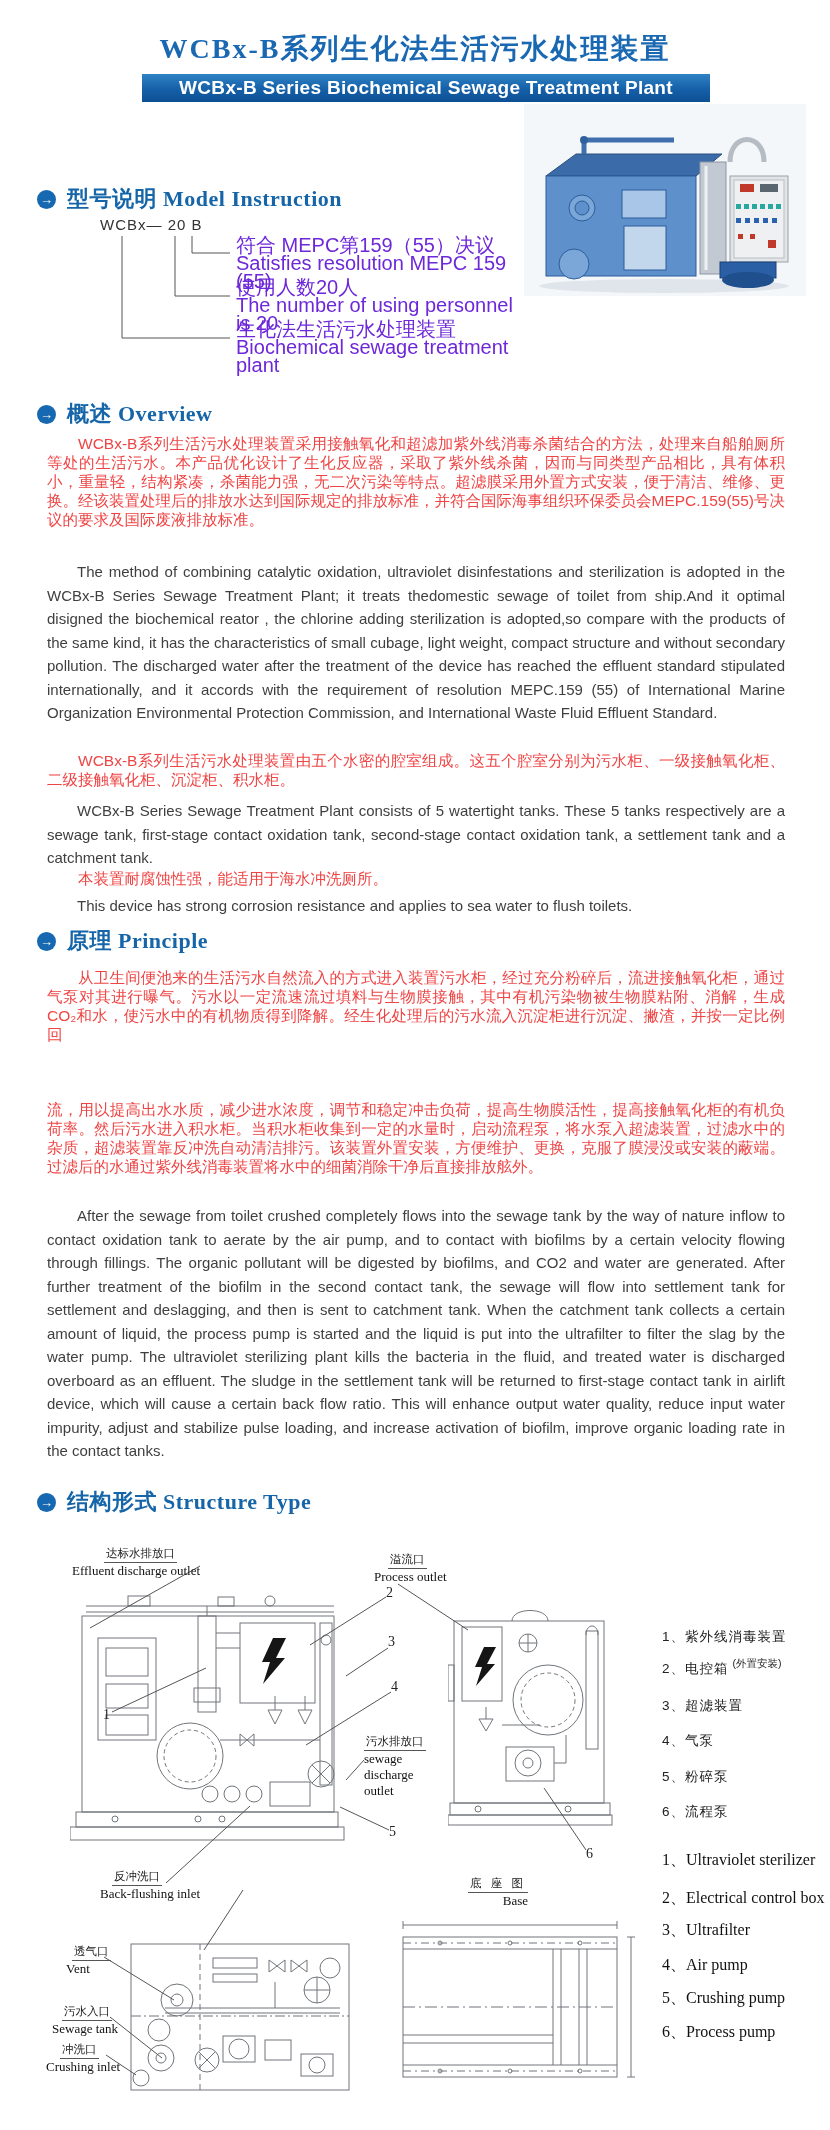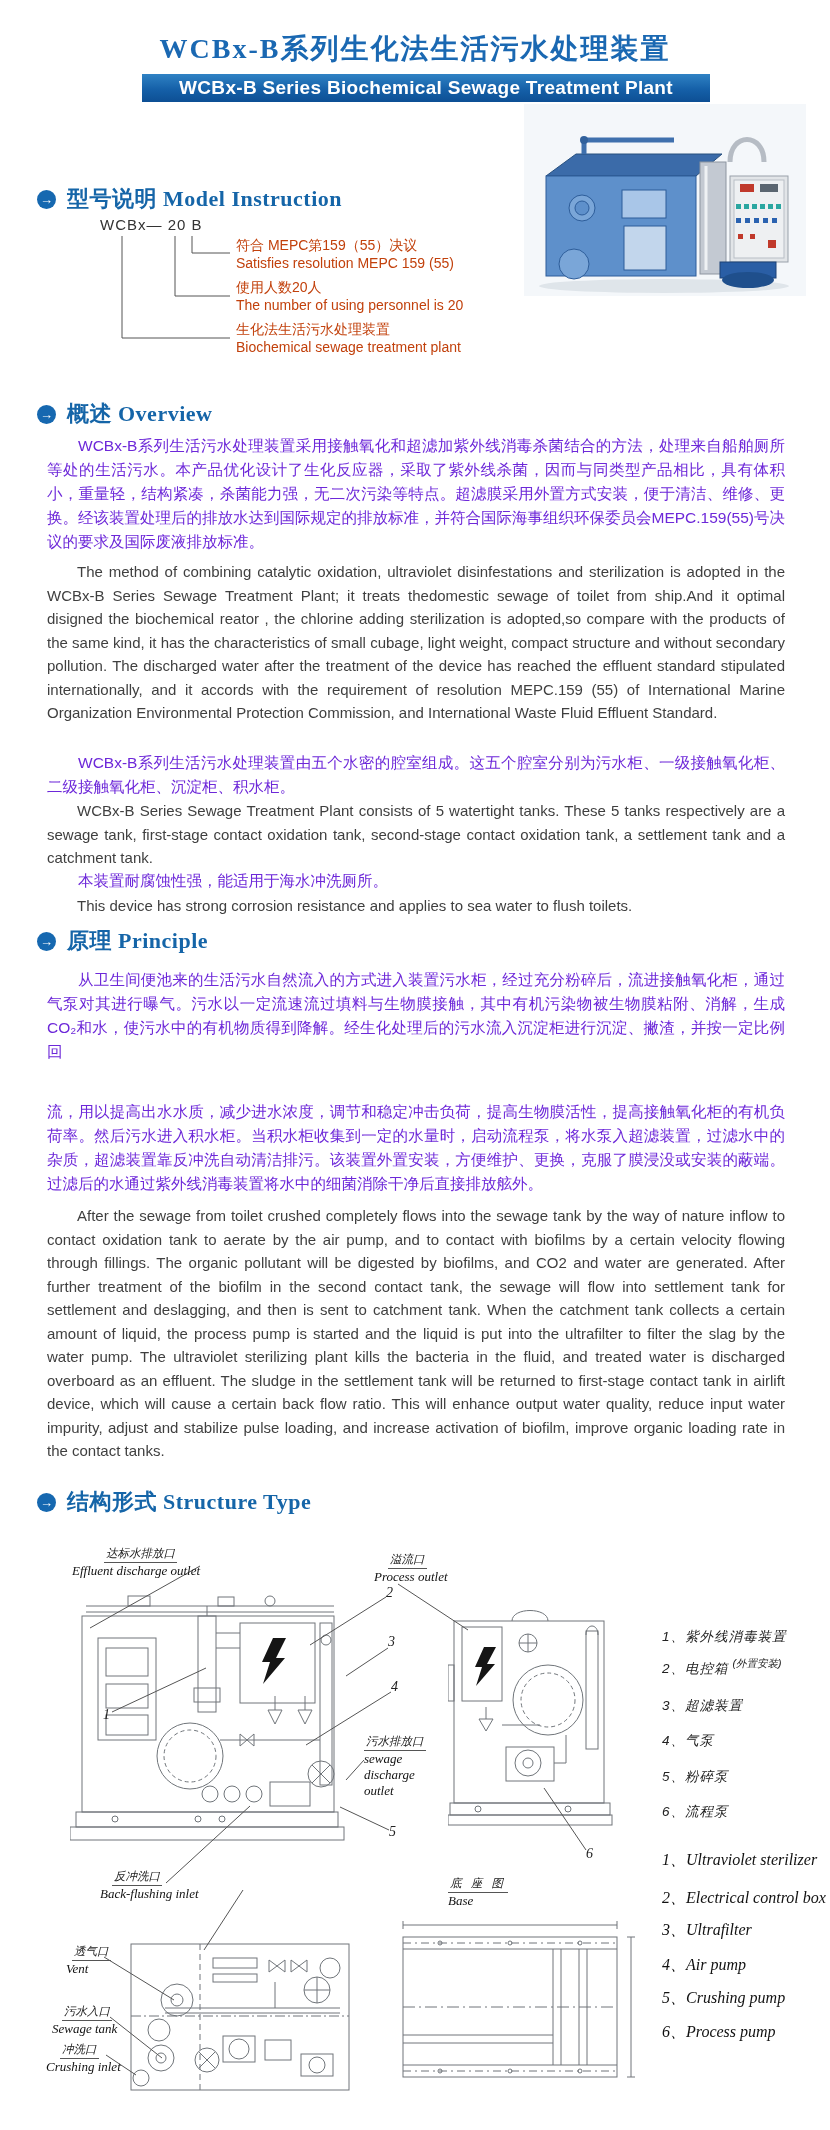--- a/index.html
+++ b/index.html
@@ -28,44 +28,44 @@
     display:flex; align-items:center; justify-content:center;
     font-size:13px; font-weight:bold; margin-right:11px; flex:0 0 auto;
   }
   .head-text {
     font-family:"Liberation Serif", serif; font-weight:bold;
     font-size:22px; color:#1565a8; letter-spacing:.5px;
   }
 
   
   .p { position:absolute; left:47px; width:738px; text-align:justify; text-indent:2em; }
-  .p-cn { font-size:15.5px; line-height:24px; color:#6d28d9; }
+  .p-cn { font-size:15.5px; line-height:19px; color:#ef4444; }
   .p-en { font-size:15px;  line-height:23.5px; color:#3f3f3f; }
 
   
   .model-diagram { position:absolute; top:216px; left:70px; width:460px; height:150px; }
   .md-lines { position:absolute; top:0; left:0; }
   .md-code { position:absolute; top:0; left:30px; font-size:15px; color:#333; letter-spacing:1px; }
-  .md-branch { position:absolute; left:166px; font-size:14px; color:#c2410c; line-height:18px; }
+  .md-branch { position:absolute; left:166px; font-size:20px; color:#6d28d9; line-height:18px; }
 
   
   .photo { position:absolute; top:104px; left:524px; width:282px; height:192px; }
 
   
-  .structure { position:absolute; top:1540px; left:0; width:830px; height:590px;font-style:italic; }
+  .structure { position:absolute; top:1540px; left:0; width:830px; height:590px; }
   .structure svg.drawing { position:absolute; }
   .leaders { position:absolute; top:0; left:0; pointer-events:none; }
   .dlabel { position:absolute; color:#1c1c1c; font-size:11.5px; line-height:15px; }
   .dlabel .cn { display:inline-block; border-bottom:1px solid #555; padding:0 2px 1px 2px; }
   .dlabel .en { font-family:"Liberation Serif", serif; font-size:13px; color:#111; }
   .callout { position:absolute; font-family:"Liberation Serif", serif; font-size:14px; color:#222; }
   .leg-cn { position:absolute; left:662px; font-size:13.5px; color:#222; letter-spacing:1px; white-space:nowrap; }
   .leg-cn .note { font-size:10.5px; letter-spacing:0; position:relative; top:-6px; margin-left:4px; }
   .leg-en { position:absolute; left:662px; font-family:"Liberation Serif", serif; font-size:16px; color:#111; white-space:nowrap; }
-  .base-label { text-align:left; width:80px; }
+  .base-label { text-align:right; width:80px; }
   .base-label .cn { letter-spacing:3px; }
 </style>
 </head>
 <body>
 
 <div class="page">
 
   <div class="title-cn">WCBx-B系列生化法生活污水处理装置</div>
   <div class="banner">
     <span>WCBx-B Series Biochemical Sewage Treatment Plant</span>

